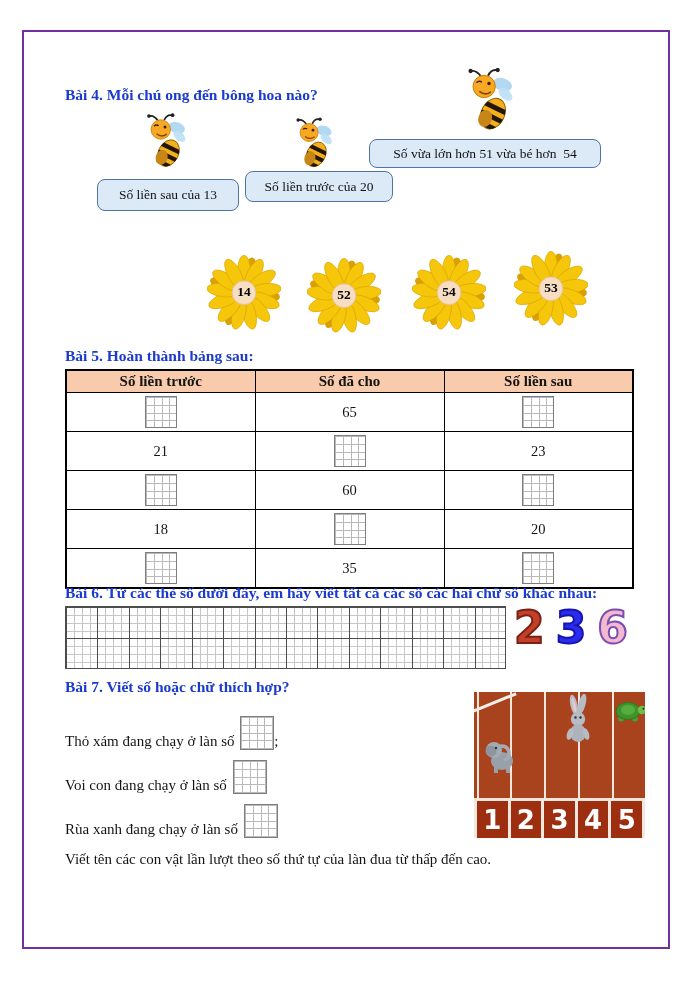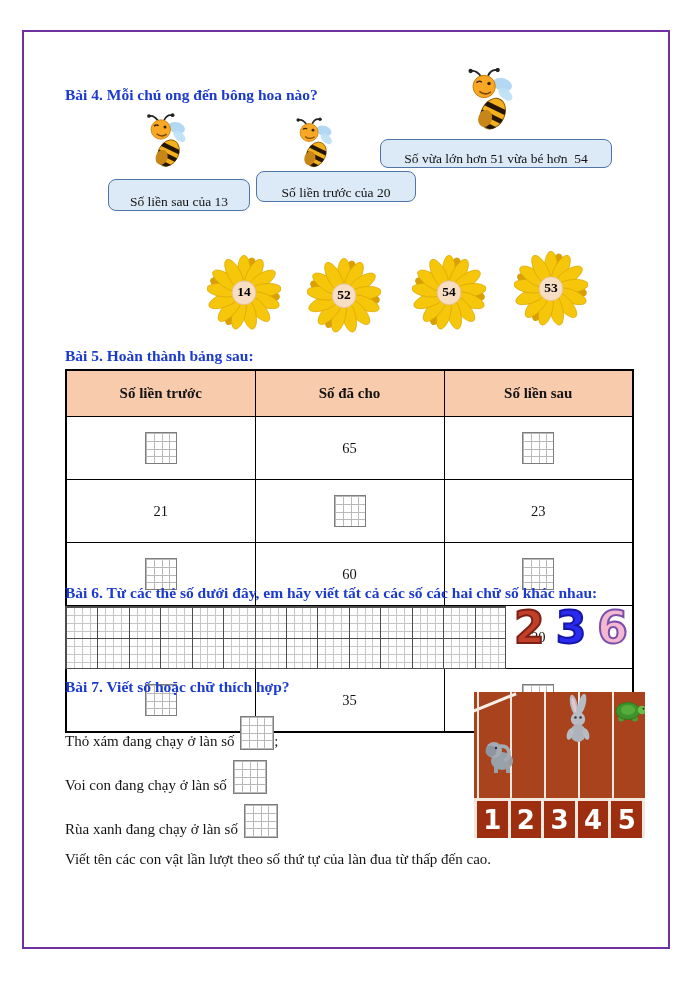--- a/index.html
+++ b/index.html
@@ -10,41 +10,41 @@
   }
   .page{
     position:absolute;left:22px;top:30px;width:644px;height:915px;
     border:2px solid #7030A0;background:#ffffff;
   }
   .ex-title{
     position:absolute;font-weight:bold;color:#1b3ace;font-size:15.5px;white-space:nowrap;
   }
   
   .bee-label{
-    position:absolute;display:flex;align-items:flex-end;justify-content:center;
+    position:absolute;display:flex;align-items:center;justify-content:center;
     background:#dce9f6;border:1.5px solid #4f74a8;border-radius:8px;
-    font-size:13.5px;color:#111;white-space:pre;box-sizing:border-box;margin-left:11px;
+    font-size:13.5px;color:#111;white-space:pre;box-sizing:border-box;
   }
   .bee{position:absolute;}
   
   .flower{position:absolute;width:74px;height:78px;}
   .flower svg{position:absolute;left:0;top:0;}
   .flower-num{
     position:absolute;left:0;top:0;width:74px;height:78px;display:flex;
     align-items:center;justify-content:center;font-weight:bold;font-size:13.5px;color:#000;
     padding-top:2px;box-sizing:border-box;
   }
   
   table.b5{
     position:absolute;left:63px;top:367px;width:569px;border-collapse:collapse;
     table-layout:fixed;
   }
   table.b5 th,table.b5 td{
     border:1px solid #000;text-align:center;vertical-align:middle;
-    font-size:14.5px;padding:12px;
+    font-size:14.5px;padding:0;
   }
   table.b5{border:2px solid #000;}
   table.b5 th{background:#f8cbad;height:21px;font-weight:bold;font-size:15px;}
   table.b5 td{height:38px;}
   .answer-box{
     display:inline-block;width:32px;height:32px;vertical-align:middle;
     border:1px solid #7d7d7d;box-sizing:border-box;background-color:#fff;
     background-image:
       repeating-linear-gradient(to right,#b9b9b9 0 1px,transparent 1px 7.8px),
       repeating-linear-gradient(to bottom,#b9b9b9 0 1px,transparent 1px 7.8px);
@@ -188,21 +188,21 @@
   <svg class="bee" style="left:264px;top:84px;" width="50" height="58">
       <use href="#sym-bee"></use>
     </svg>
   <svg class="bee" style="left:434px;top:36px;" width="62" height="68">
       <use href="#sym-bee"></use>
     </svg>
 
   <div class="bee-label" style="left:73px;top:147px;width:142px;height:32px;">
     <span>Số liền sau của 13</span>
   </div>
-  <div class="bee-label" style="left:221px;top:139px;width:160px;height:31px;">
+  <div class="bee-label" style="left:221px;top:139px;width:148px;height:31px;">
     <span>Số liền trước của 20</span>
   </div>
   <div class="bee-label" style="left:345px;top:107px;width:232px;height:29px;">
     <span>Số vừa lớn hơn 51 vừa bé hơn  54</span>
   </div>
 
   <div class="flower" style="left:183px;top:220px;">
     <svg width="74" height="78">
         <use href="#sym-flower"></use>
       </svg>

